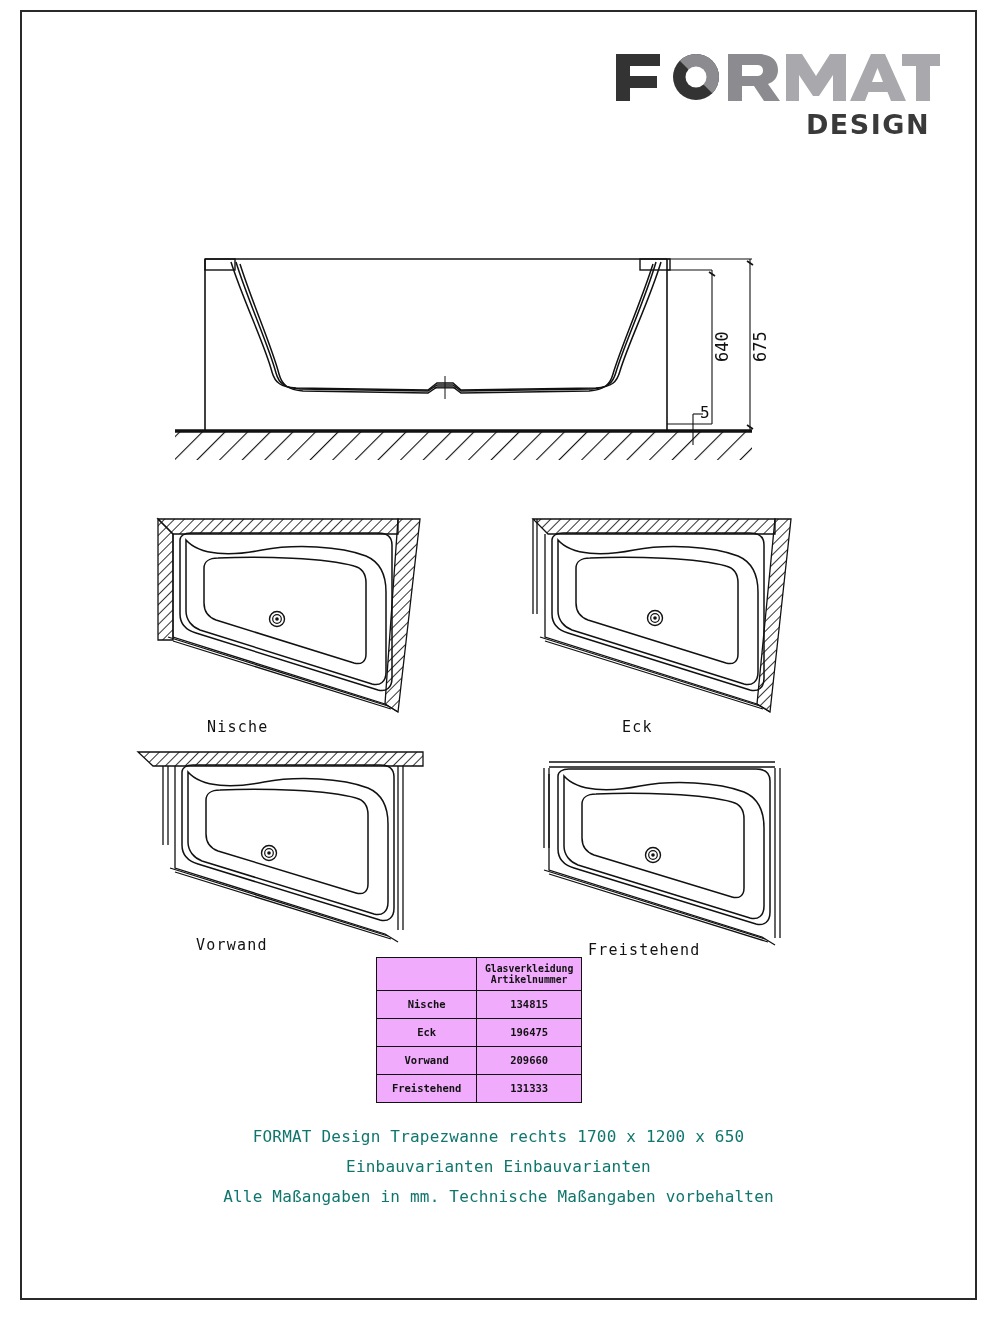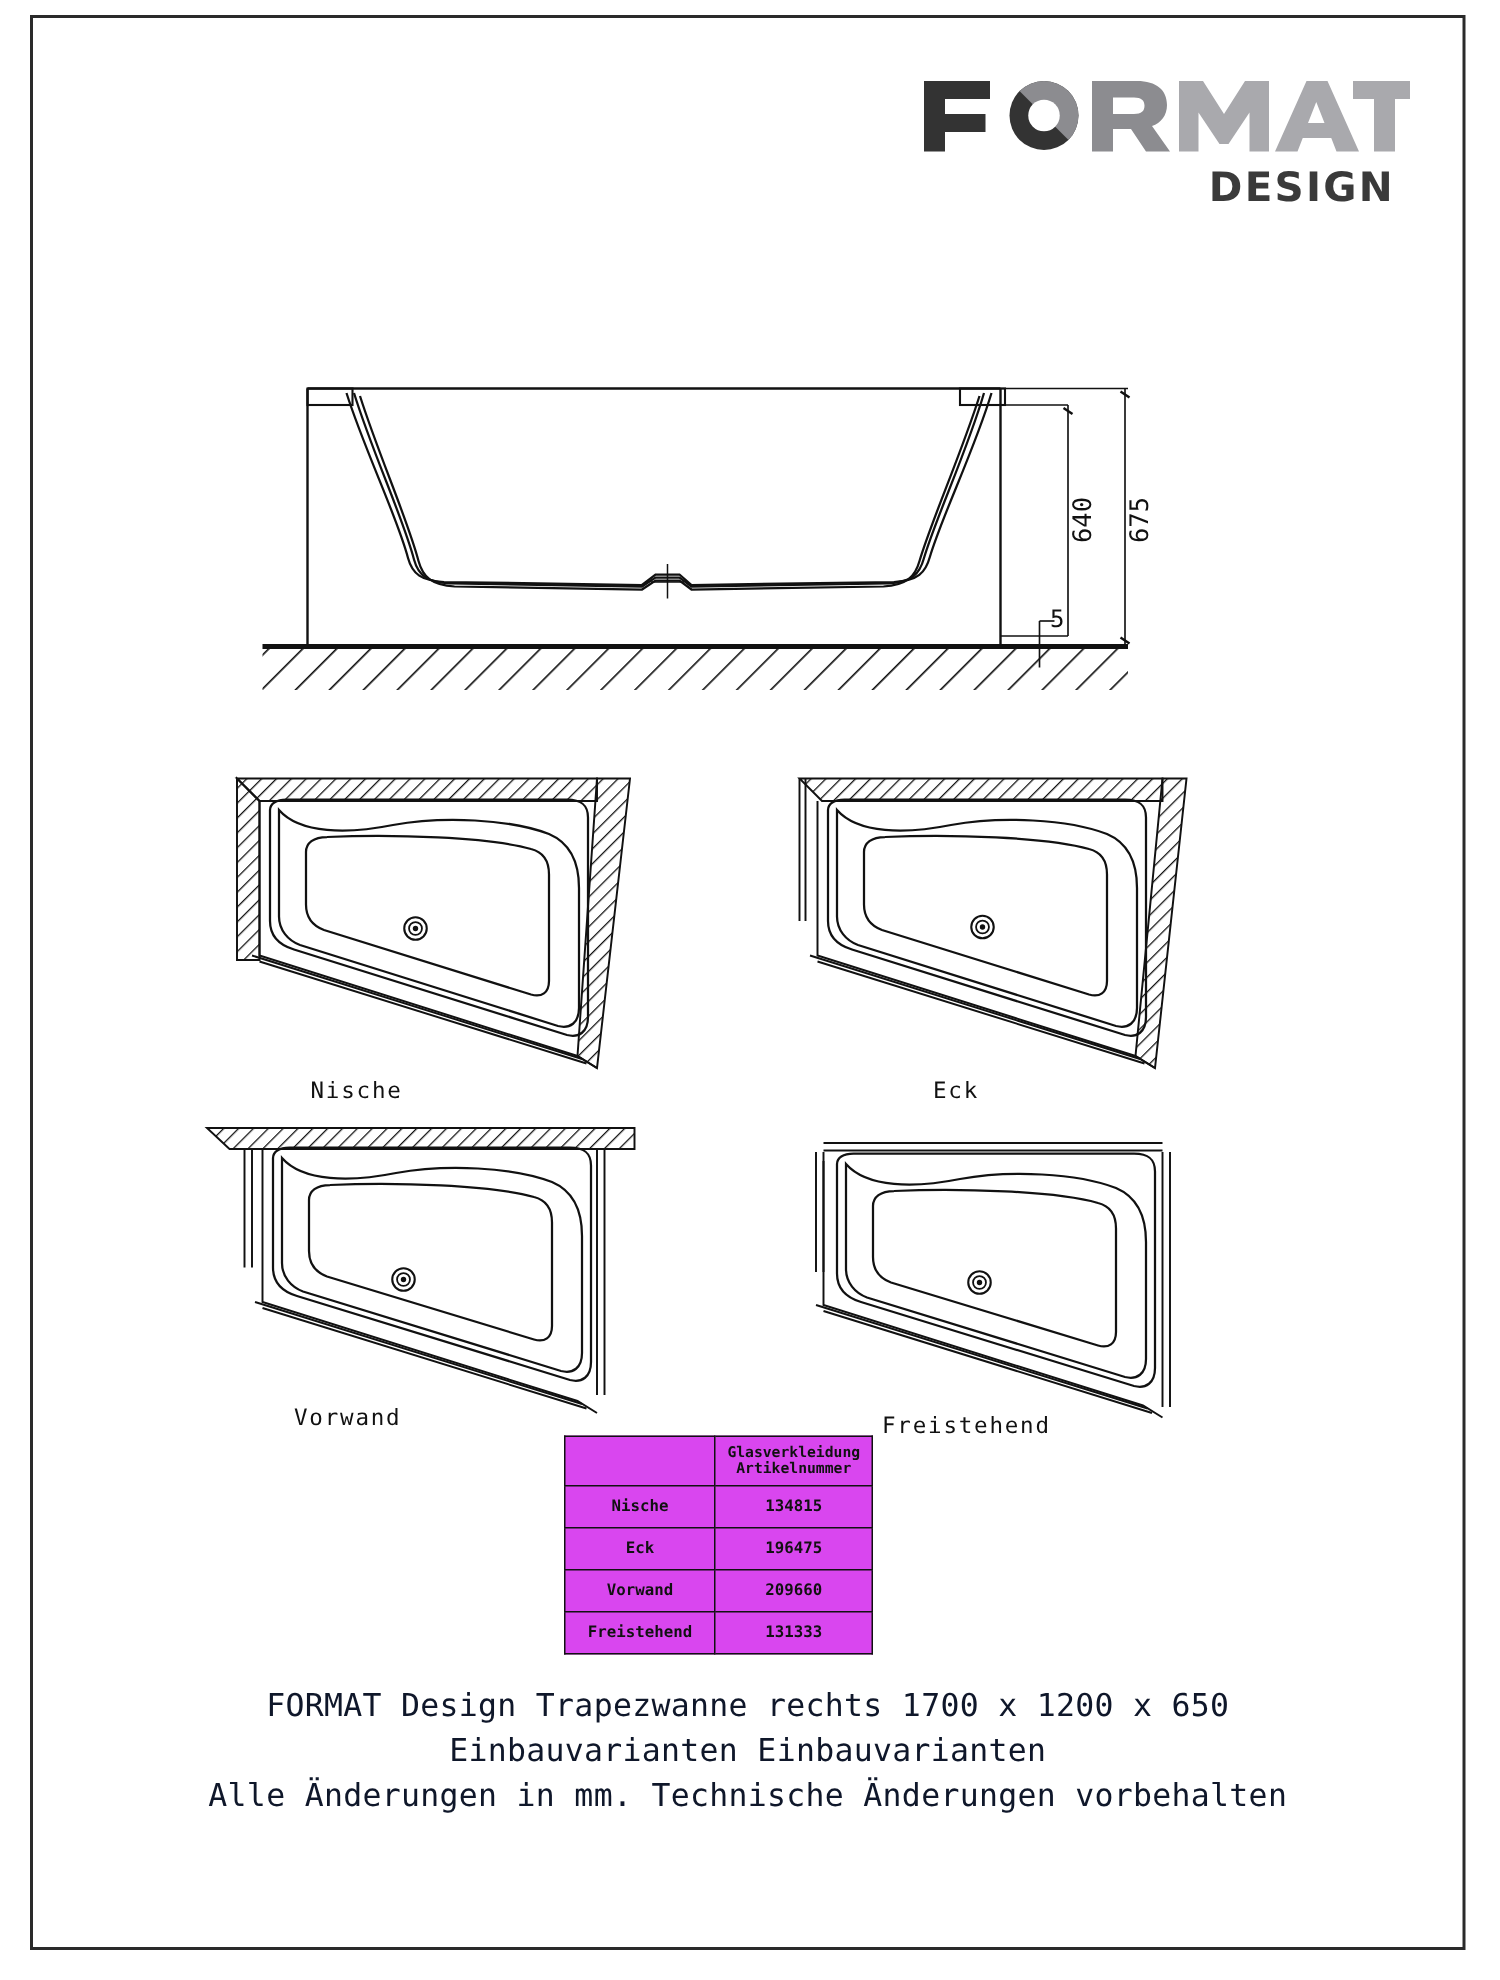--- a/index.html
+++ b/index.html
@@ -45,21 +45,21 @@
     color:#111;
     white-space:nowrap;
     transform-origin:left top;
   }
   .rot{ transform:rotate(-90deg); }
 
   
   #vartable{
     position:absolute;left:376px;top:957px;width:206px;
     border-collapse:collapse;
-    background:#d946ef;
+    background:#f0abfc;
   }
   #vartable td,#vartable th{
     border:1.6px solid #111;
     font-family:"DejaVu Sans Mono", monospace;
     font-size:10.5px;
     font-weight:bold;
     text-align:center;
     color:#111;
     padding:0;
     height:27px;
@@ -67,24 +67,24 @@
   }
   #vartable th{ font-size:9.8px; height:32px; }
   #vartable td.lbl{ width:100px; }
   #vartable td.num{ width:104px; font-weight:bold; }
 
   
   #caption{
     position:absolute;left:20px;top:1122px;width:957px;
     text-align:center;
     font-family:"DejaVu Sans Mono", monospace;
-    font-size:21px;
+    font-size:16px;
     line-height:30px;
     letter-spacing:0.2px;
-    color:#0f172a;
+    color:#0f766e;
   }
   #caption div{ white-space:nowrap; }
 </style>
 </head>
 <body>
 
 <div id="sheet">
 
   <div class="frame"></div>
 
@@ -429,16 +429,16 @@
       <tr>
         <td class="lbl">Freistehend</td>
         <td class="num">131333</td>
       </tr>
     </tbody>
   </table>
 
   <div id="caption">
     <div>FORMAT Design Trapezwanne rechts 1700 x 1200 x 650</div>
     <div>Einbauvarianten Einbauvarianten</div>
-    <div>Alle Änderungen in mm. Technische Änderungen vorbehalten</div>
+    <div>Alle Maßangaben in mm. Technische Maßangaben vorbehalten</div>
   </div>
 
 </div>
 
 </body></html>

